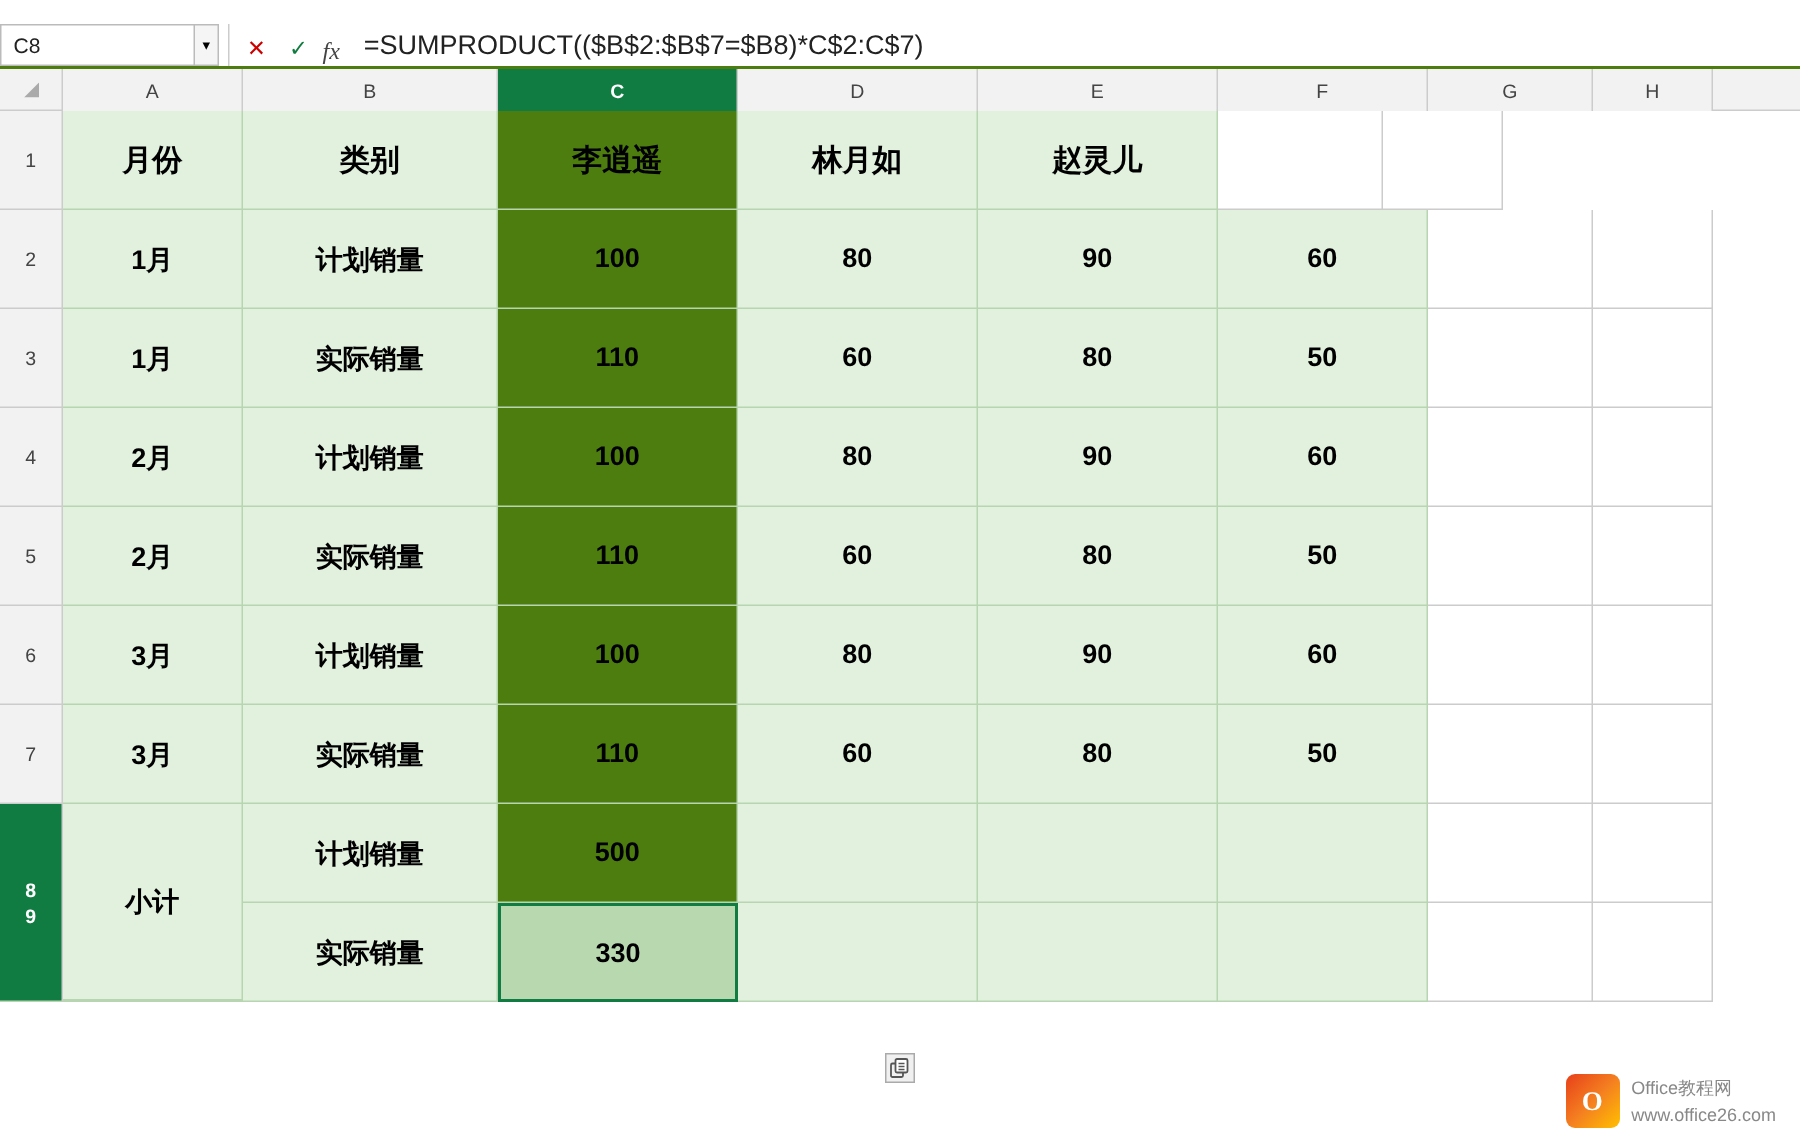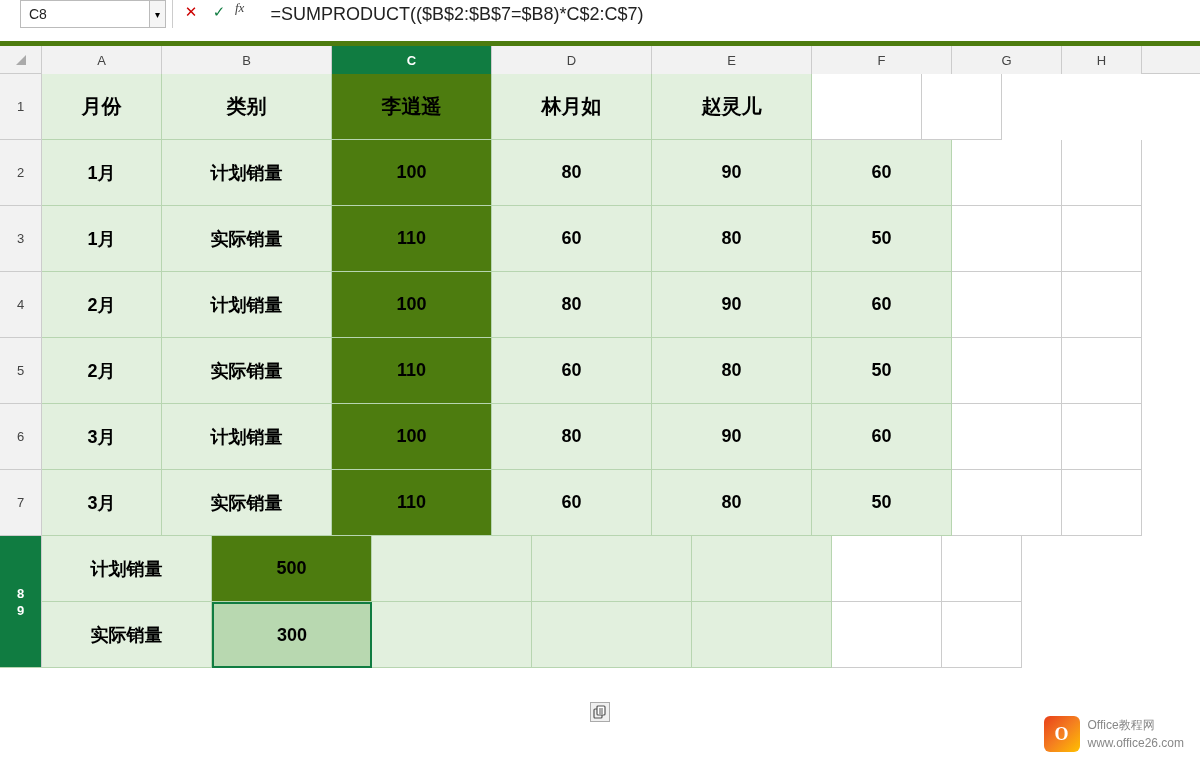--- a/index.html
+++ b/index.html
@@ -17,25 +17,25 @@
       width: 1200px;
       height: 764px;
       background: #fff;
       display: flex;
       flex-direction: column;
     }
 
     
     .formula-bar {
       display: flex;
-      align-items: flex-start;
+      align-items: flex-end;
       height: 46px;
       background: #fff;
-      border-bottom: 5px solid #4d7c0f;
-      padding: 0 20px;
+      border-bottom: 2px solid #4d7c0f;
+      padding: 0 0;
       gap: 0;
     }
 
     .cell-name-box {
       width: 130px;
       min-width: 130px;
       height: 28px;
       border: 1px solid #bbb;
       display: flex;
       align-items: center;
@@ -77,24 +77,24 @@
       height: 24px;
       display: flex;
       align-items: center;
       justify-content: center;
       cursor: pointer;
       font-size: 14px;
       color: #555;
     }
 
     .fx-label {
-      font-size: 13px;
+      font-size: 16px;
       color: #444;
       font-style: italic;
-      margin-right: 22px;
+      margin-right: 12px;
       font-family: serif;
     }
 
     .formula-input {
       flex: 1;
       height: 28px;
       border: none;
       outline: none;
       font-size: 18px;
       color: #222;
@@ -358,36 +358,37 @@
 
     <div style="display:flex; flex-direction:column;">
       <div style="display:flex;">
         <div class="row-header active" style="height:132px; align-items:center; display:flex; justify-content:center; border-bottom:1px solid #b7d5b0;">
           <div style="display:flex; flex-direction:column; gap:2px; align-items:center;">
             <span>8</span>
             <span>9</span>
           </div>
         </div>
 
+        <div class="cell col-a" style="height:132px; border-right:1px solid #b7d5b0; border-bottom:2px solid #b7d5b0; background:#e2f0de; display:flex; align-items:center; justify-content:center;">小计</div>
 
         <div style="display:flex; flex-direction:column;">
 
           <div style="display:flex; height:66px;">
             <div class="cell col-b" style="height:66px;">计划销量</div>
             <div class="cell col-c selected-col" style="height:66px;">500</div>
             <div class="cell col-d" style="height:66px; background:#e2f0de;"></div>
             <div class="cell col-e" style="height:66px; background:#e2f0de;"></div>
             <div class="cell col-f" style="height:66px; background:#e2f0de;"></div>
             <div class="cell col-g white-bg" style="height:66px;"></div>
             <div class="cell col-h white-bg" style="height:66px;"></div>
           </div>
 
           <div style="display:flex; height:66px;">
             <div class="cell col-b" style="height:66px;">实际销量</div>
-            <div class="cell col-c active-cell" style="height:66px; background:#b8d8b0;">300</div>
+            <div class="cell col-c active-cell" style="height:66px; background:#b8d8b0;">330</div>
             <div class="cell col-d" style="height:66px; background:#e2f0de;"></div>
             <div class="cell col-e" style="height:66px; background:#e2f0de;"></div>
             <div class="cell col-f" style="height:66px; background:#e2f0de;"></div>
             <div class="cell col-g white-bg" style="height:66px;"></div>
             <div class="cell col-h white-bg" style="height:66px;"></div>
           </div>
         </div>
       </div>
     </div>
 

